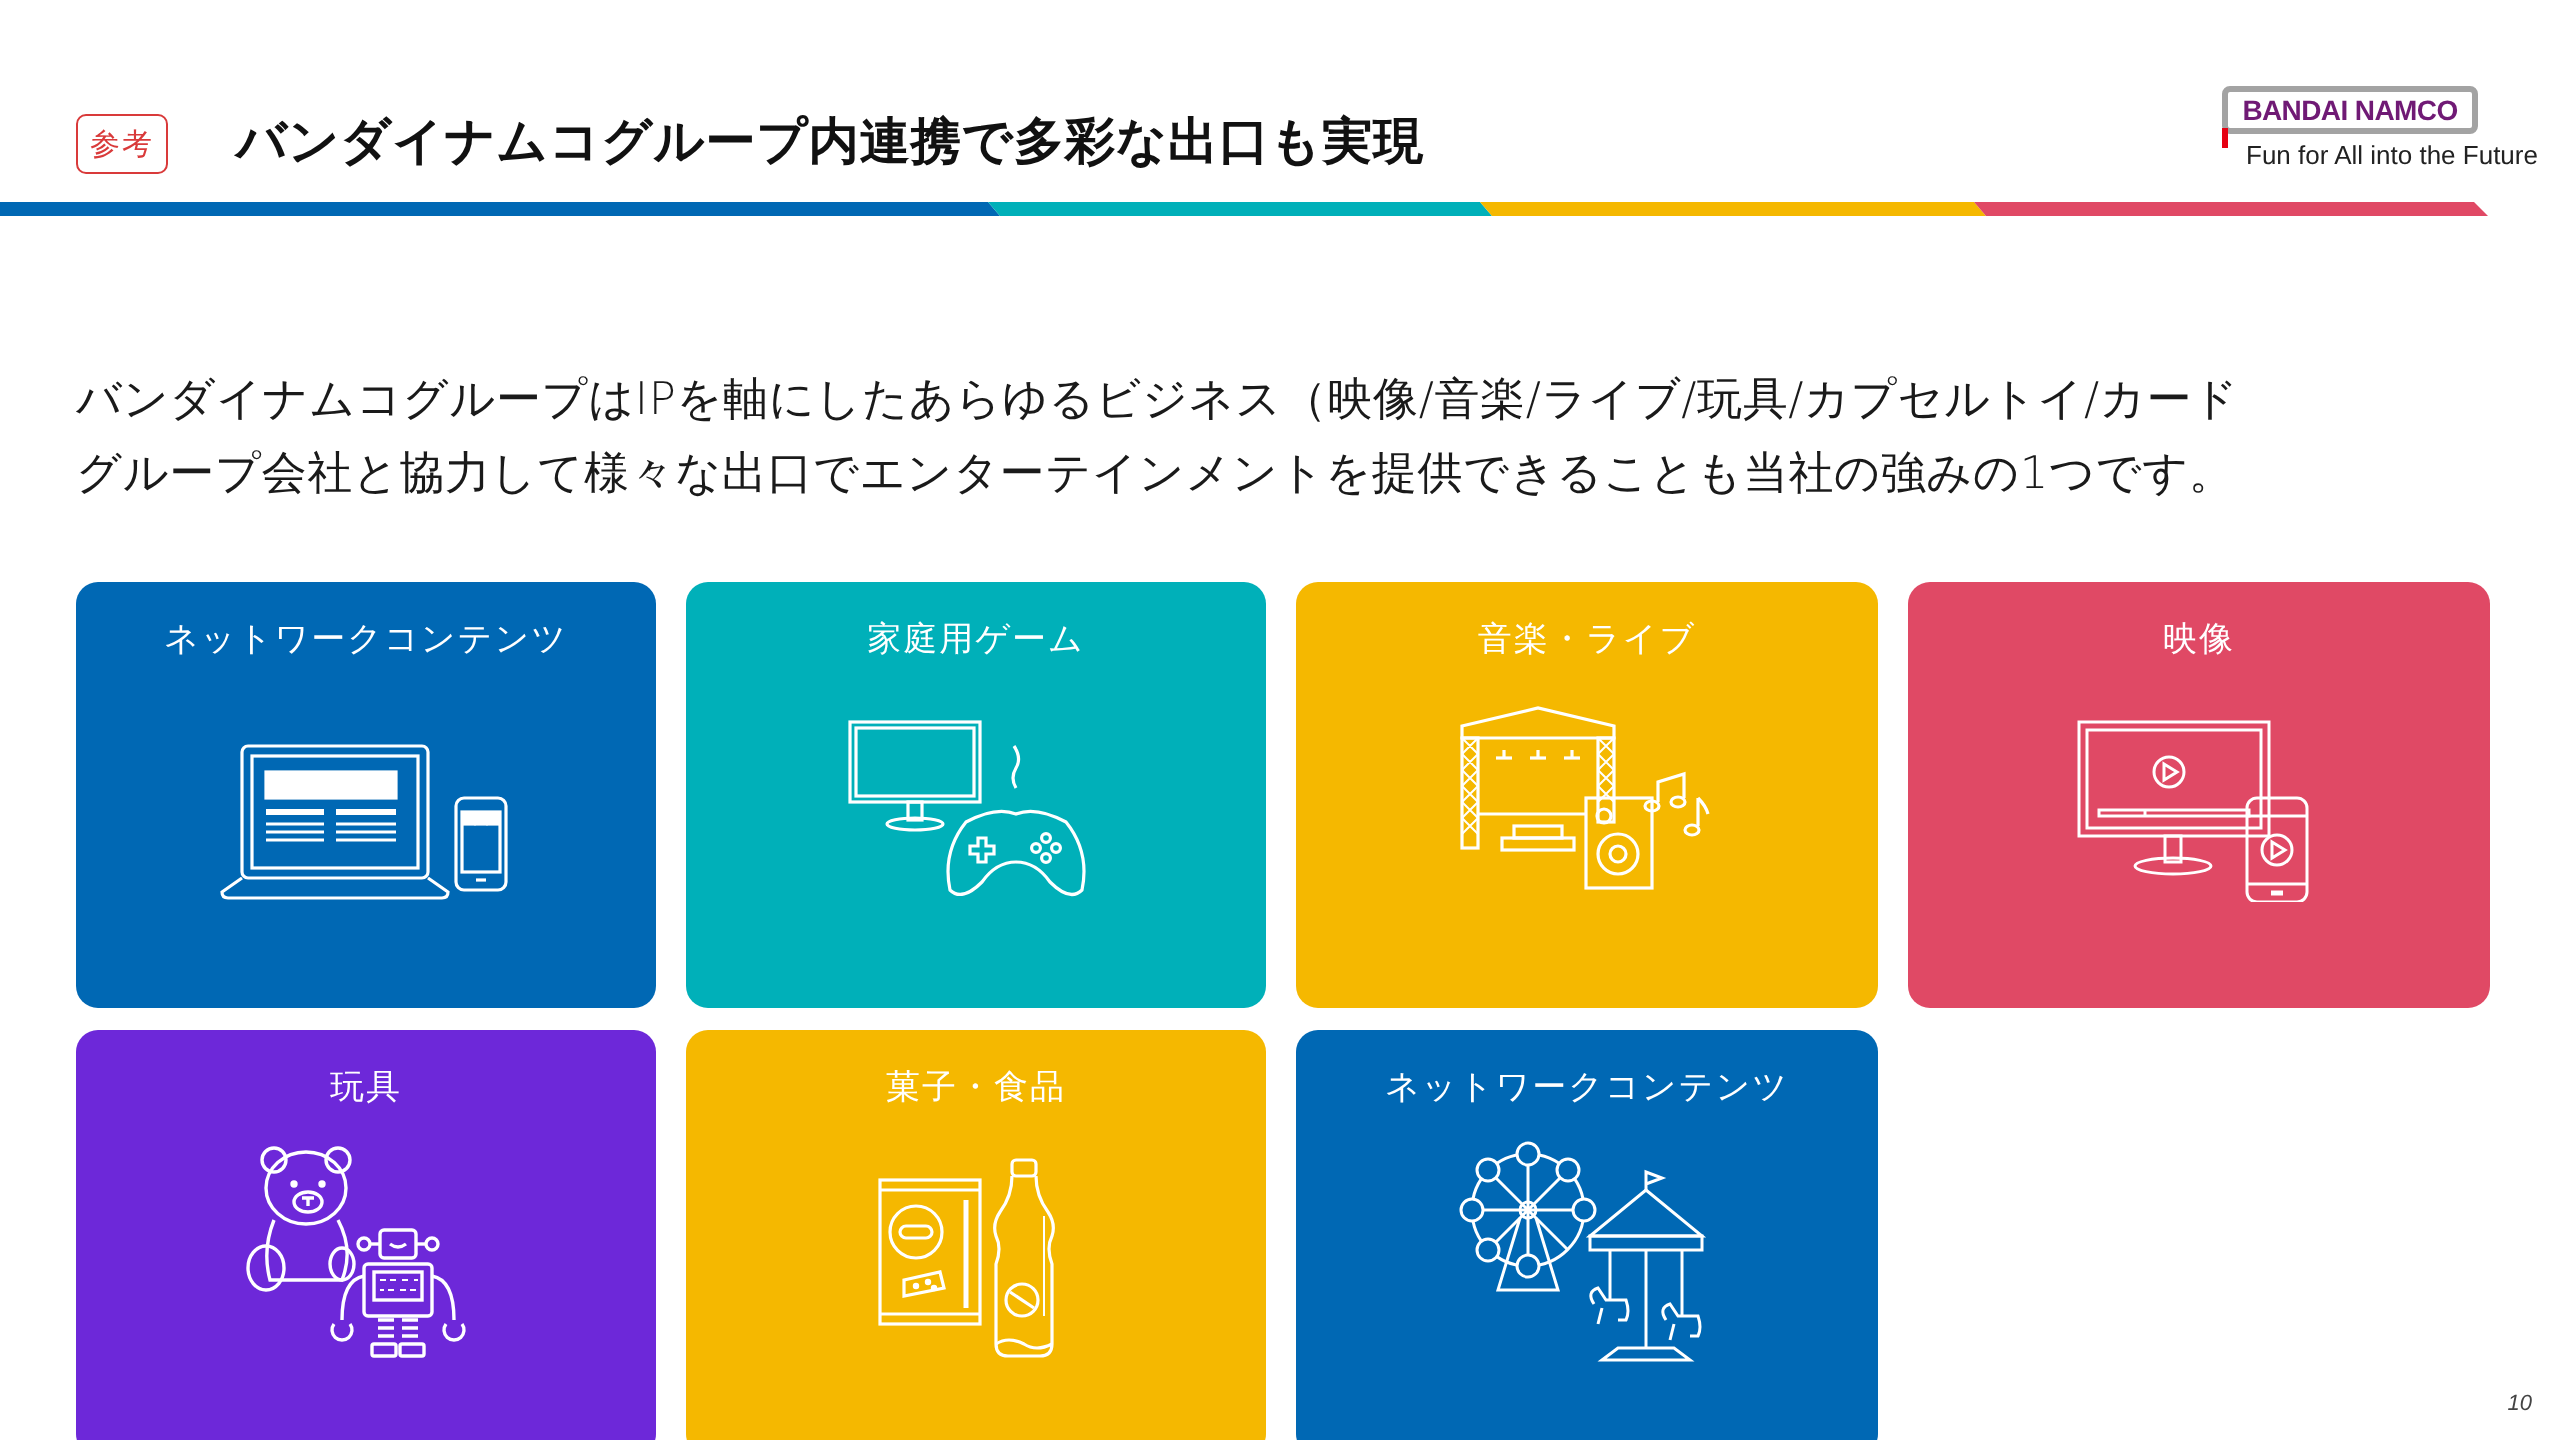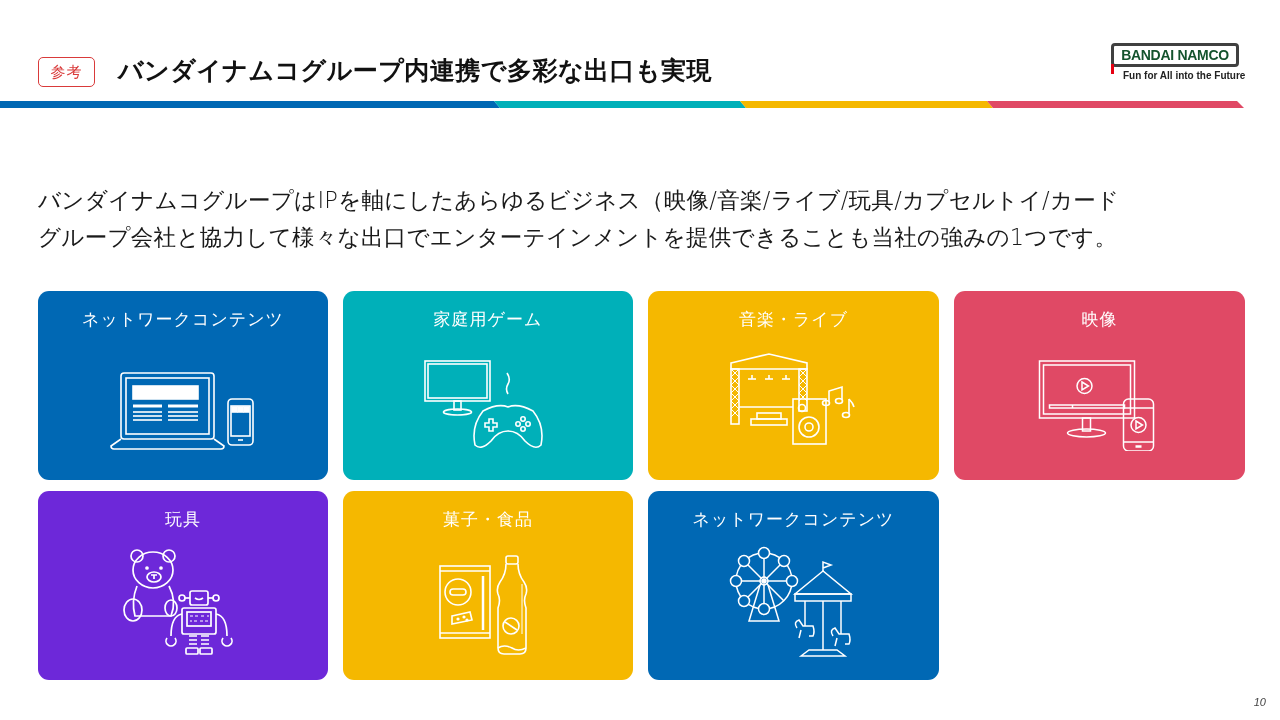--- a/index.html
+++ b/index.html
@@ -1,32 +1,32 @@
 <!DOCTYPE html>
 <html><head>
   <meta charset="utf-8">
   <style>
     html, body { margin:0; padding:0; }
     body { width:1280px; height:720px; background:#ffffff; position:relative; overflow:hidden;
       font-family: "DejaVu Sans", "Liberation Sans", sans-serif; color:#222; }
-    .ref-badge { position:absolute; left:38px; top:57px; width:57px; height:30px; box-sizing:border-box;
+    .ref-badge { position:absolute; left:38px; top:57px; width:46px; height:30px; box-sizing:border-box;
       border:1.5px solid #d93a3a; border-radius:5px; color:#d93a3a; font-size:15px;
       display:flex; align-items:center; justify-content:center; letter-spacing:1px; }
     .page-title { position:absolute; left:118px; top:54px; font-size:25px; font-weight:bold; color:#111; letter-spacing:0.5px; white-space:nowrap; }
     .stripe { position:absolute; left:0; top:101px; width:1244px; height:7px; }
     .logo { position:absolute; left:1111px; top:43px; width:128px; }
-    .logo-box { border:3px solid #404040; border-radius:4px; height:24px; box-sizing:border-box;
+    .logo-box { border:3px solid #a3a3a3; border-radius:4px; height:24px; box-sizing:border-box;
       display:flex; align-items:center; justify-content:center; font-family:"Liberation Sans", sans-serif;
-      font-weight:bold; font-size:14px; color:#14532d; letter-spacing:-0.3px; position:relative; }
+      font-weight:bold; font-size:14px; color:#701a75; letter-spacing:-0.3px; position:relative; }
     .logo-box::after { content:""; position:absolute; left:-3px; bottom:-10px; width:3px; height:10px; background:#e60012; }
-    .logo-tag { font-family:"Liberation Sans", sans-serif; font-size:10px; color:#222; margin-top:3px; padding-left:12px; white-space:nowrap;font-weight:bold; }
+    .logo-tag { font-family:"Liberation Sans", sans-serif; font-size:13px; color:#222; margin-top:3px; padding-left:12px; white-space:nowrap; }
     .intro { position:absolute; left:38px; top:146px; width:1220px; font-size:22.5px; line-height:37px; color:#1a1a1a; font-weight:300; letter-spacing:0.3px;margin-top:36px; }
     .intro div { white-space:nowrap; }
     .grid { position:absolute; left:38px; top:291px; display:grid; grid-template-columns:290px 290px 291px 291px; column-gap:15px; row-gap:11px; }
-    .tile { height:189px; border-radius:11px; position:relative; color:#fff; cursor:pointer; }
+    .tile { height:213px; border-radius:11px; position:relative; color:#fff; cursor:pointer; }
     .tile-label { position:absolute; top:17px; left:0; right:0; text-align:center; font-size:17px; letter-spacing:1px; font-weight:300; }
     .tile-icon { position:absolute; left:50%; top:60px; transform:translateX(-50%); }
     .page-num { position:absolute; right:14px; top:696px; font-size:11px; color:#444; font-family:"Liberation Sans", sans-serif;font-style:italic; }
   </style>
 </head>
 <body>
 
 <div class="ref-badge">参考</div>
 <div class="page-title">バンダイナムコグループ内連携で多彩な出口も実現</div>
 

